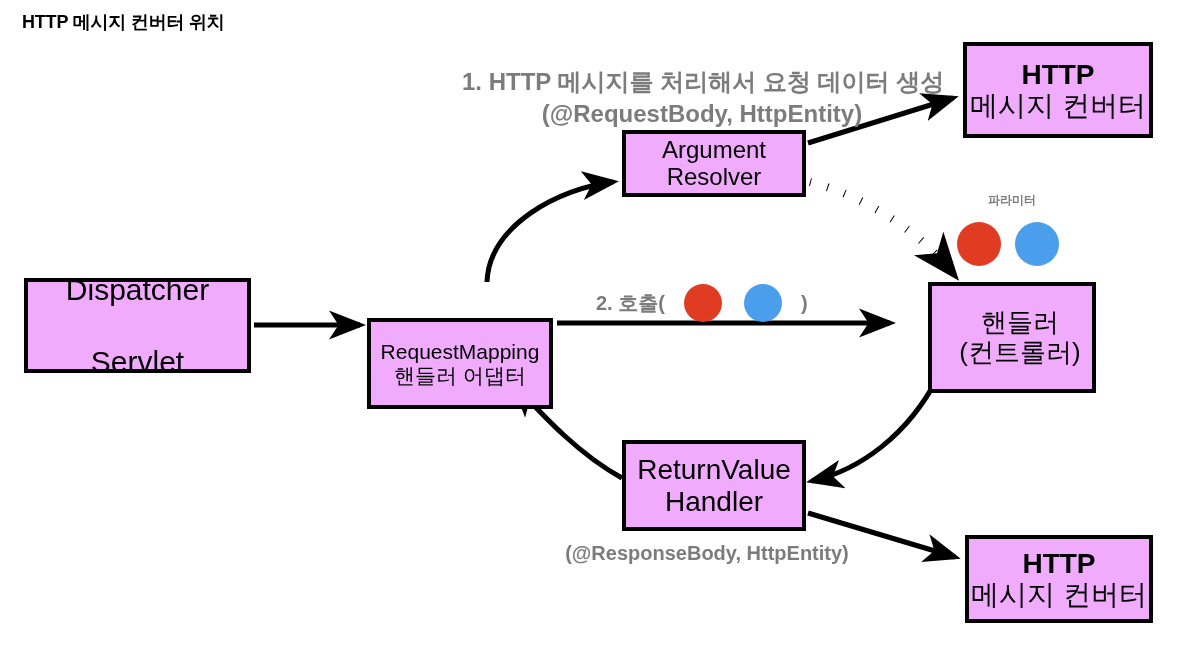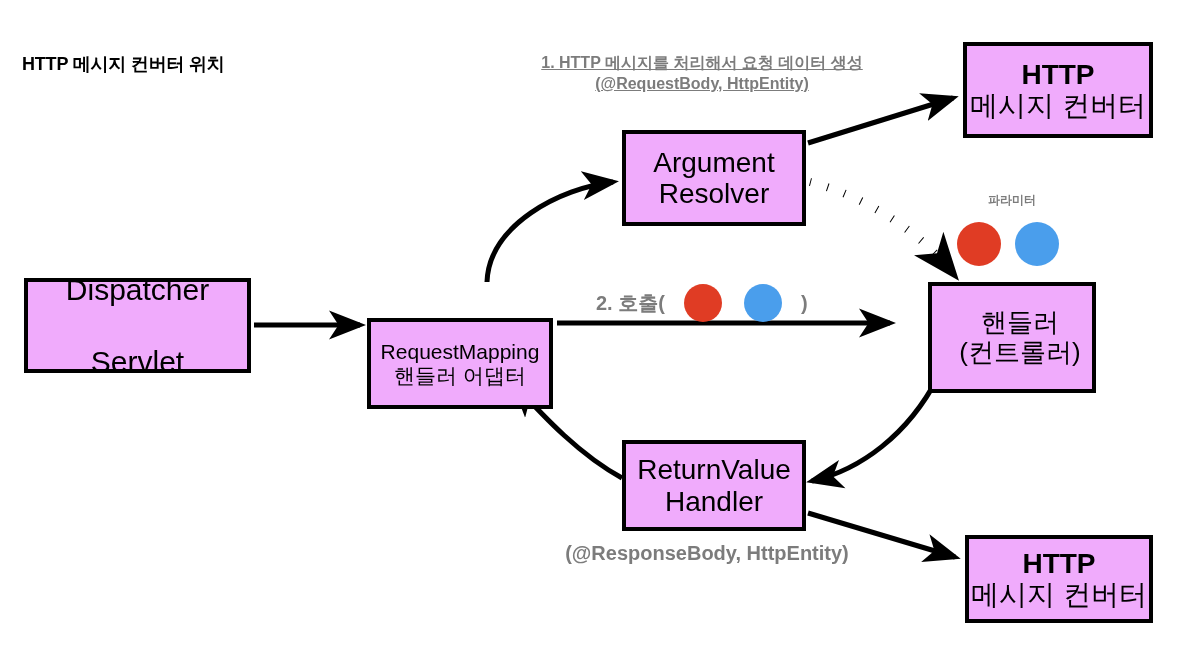--- a/index.html
+++ b/index.html
@@ -29,21 +29,20 @@
     pointer-events: none;
   }
   .page-title {
     position: absolute;
     left: 22px;
     top: 10px;
     font-size: 18px;
     font-weight: bold;
     letter-spacing: -0.2px;
     white-space: nowrap;
-    margin-top: 42px;
   }
   .node-box {
     position: absolute;
     box-sizing: border-box;
     border: 4px solid #000;
     background: #f0abfc;
     display: flex;
     flex-direction: column;
     align-items: center;
     justify-content: center;
@@ -52,38 +51,38 @@
     z-index: 3;
   }
   .node-box .line {
     display: block;
     white-space: nowrap;
   }
   .nb-dispatcher { left: 24px;  top: 278px; width: 227px; height: 95px; font-size: 30px; gap: 38px; }
   .nb-reqmap     { left: 367px; top: 282px; width: 186px; height: 91px; margin-top: 36px; }
   .nb-reqmap .l1 { font-size: 21px; }
   .nb-reqmap .l2 { font-size: 21px; }
-  .nb-argres     { left: 622px; top: 130px; width: 184px; height: 96px; font-size: 28px; }
+  .nb-argres     { left: 622px; top: 130px; width: 184px; height: 67px; font-size: 24px; }
   .nb-handler    { left: 928px; top: 282px; width: 168px; height: 111px; font-size: 26px; padding-left: 16px; }
   .nb-retval     { left: 622px; top: 440px; width: 184px; height: 91px; font-size: 28px; }
   .nb-conv-top   { left: 963px; top: 42px;  width: 190px; height: 96px; }
   .nb-conv-bot   { left: 965px; top: 535px; width: 188px; height: 88px; }
   .nb-conv-top .l1, .nb-conv-bot .l1 { font-size: 28px; font-weight: bold; }
   .nb-conv-top .l2, .nb-conv-bot .l2 { font-size: 28px; }
 
   .gray-label {
     position: absolute;
     color: #7c7c7c;
     font-weight: bold;
     text-align: center;
     line-height: 1.32;
     z-index: 2;
     white-space: nowrap;
   }
-  .lbl-step1 { left: 462px; top: 52px;  width: 480px; font-size: 16px; text-decoration: underline; }
+  .lbl-step1 { left: 462px; top: 66px;  width: 480px; font-size: 24px; }
   .lbl-step3 { left: 492px; top: 540px; width: 430px; font-size: 20px; }
   .lbl-step2 { left: 596px; top: 284px; font-size: 20px; display: flex; align-items: center; gap: 16px; }
   .lbl-param { left: 957px; top: 193px; width: 110px; font-size: 12px; }
 
   .dot {
     display: inline-block;
     border-radius: 50%;
   }
   .dot-red  { background: #e03c24; }
   .dot-blue { background: #4a9eec; }

